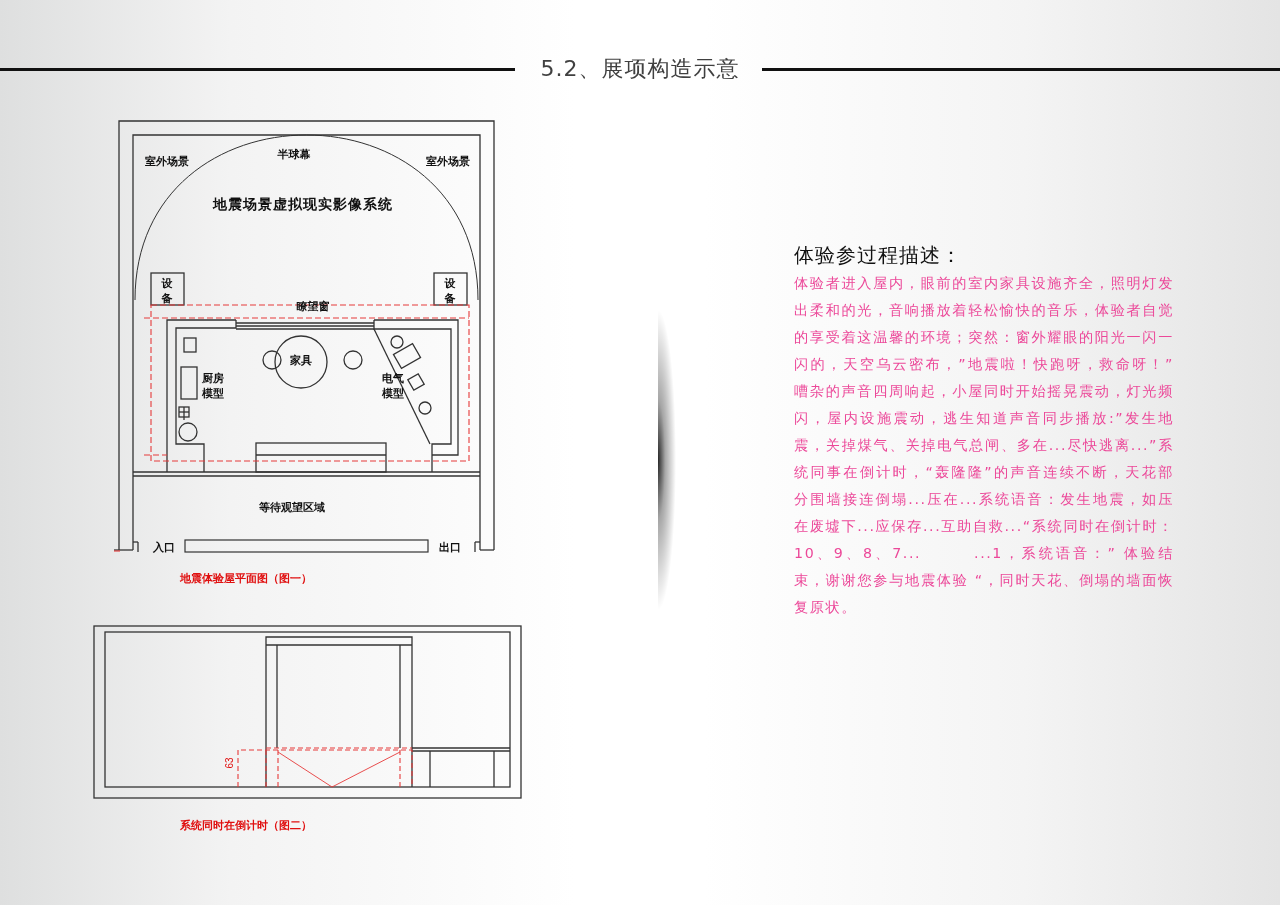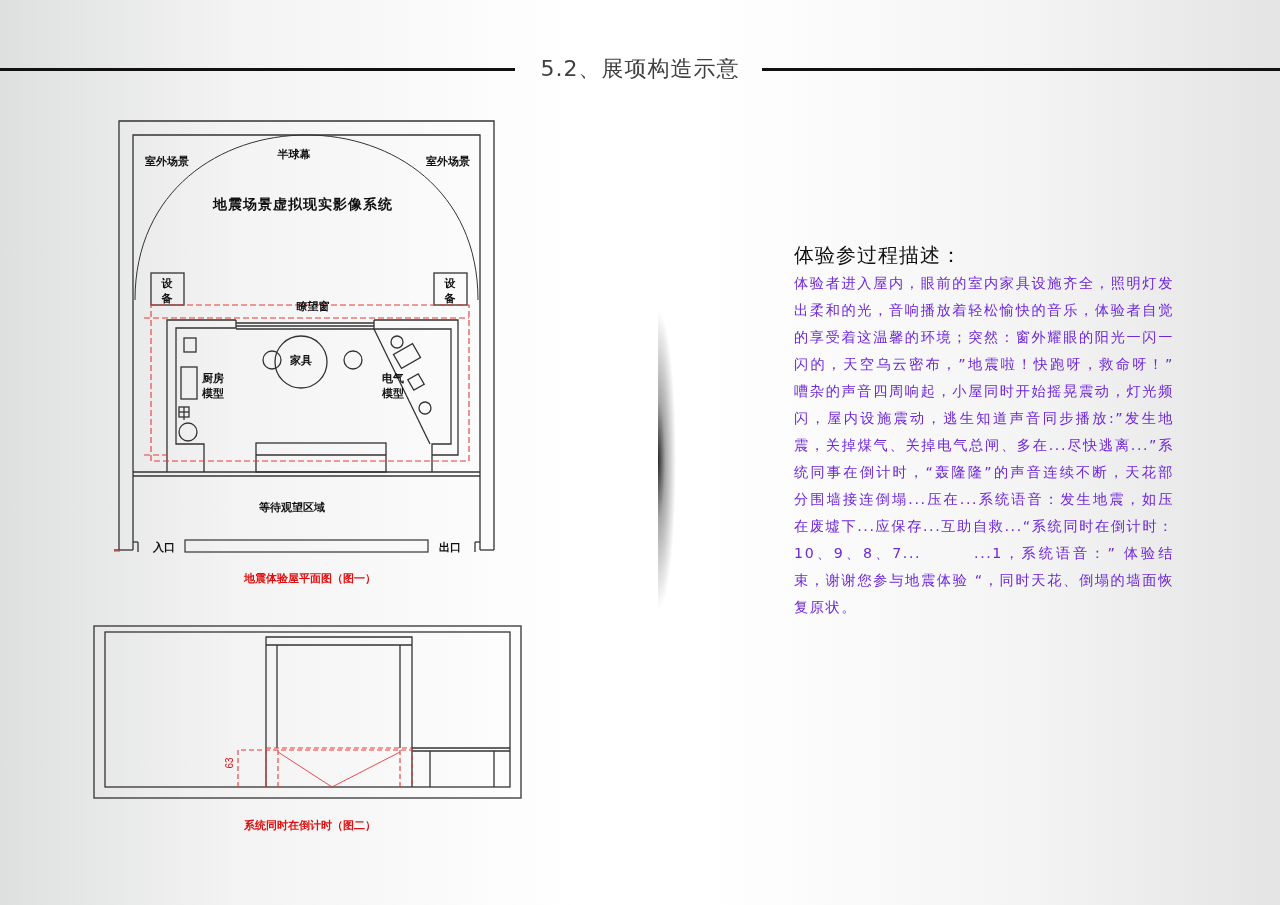--- a/index.html
+++ b/index.html
@@ -19,30 +19,30 @@
     }
     .divider-shadow {
       position: absolute; left: 658px; top: 310px; width: 40px; height: 300px;
       background: radial-gradient(ellipse 18px 150px at 0% 50%, rgba(0,0,0,0.85) 0%, rgba(0,0,0,0.35) 40%, rgba(0,0,0,0) 100%);
     }
     .drawing { position: absolute; }
     .drawing svg { display: block; }
     .svg-label { font-family: "DejaVu Serif", "Liberation Serif", serif; font-weight: bold; fill: #111; }
     .caption {
       position: absolute; font-size: 11px; font-weight: bold; color: #e01010;
-      font-family: "DejaVu Serif", "Liberation Serif", serif; text-align: center;
+      font-family: "DejaVu Serif", "Liberation Serif", serif; text-align: left;
     }
     .desc {
       position: absolute; left: 794px; top: 242px; width: 380px;
     }
     .desc-title {
       font-size: 20px; color: #111; line-height: 26px; margin-bottom: 2px; letter-spacing: 1px;
     }
     .desc-body {
-      font-size: 14.2px; line-height: 27px; color: #6d28d9; letter-spacing: 1.6px;
+      font-size: 14.2px; line-height: 27px; color: #ec4899; letter-spacing: 1.6px;
       text-align: justify; word-break: break-all;
     }
   </style>
 </head>
 <body>
 
 <div class="header-line left"></div>
 <div class="header-title">5.2、展项构造示意</div>
 <div class="header-line right"></div>
 

